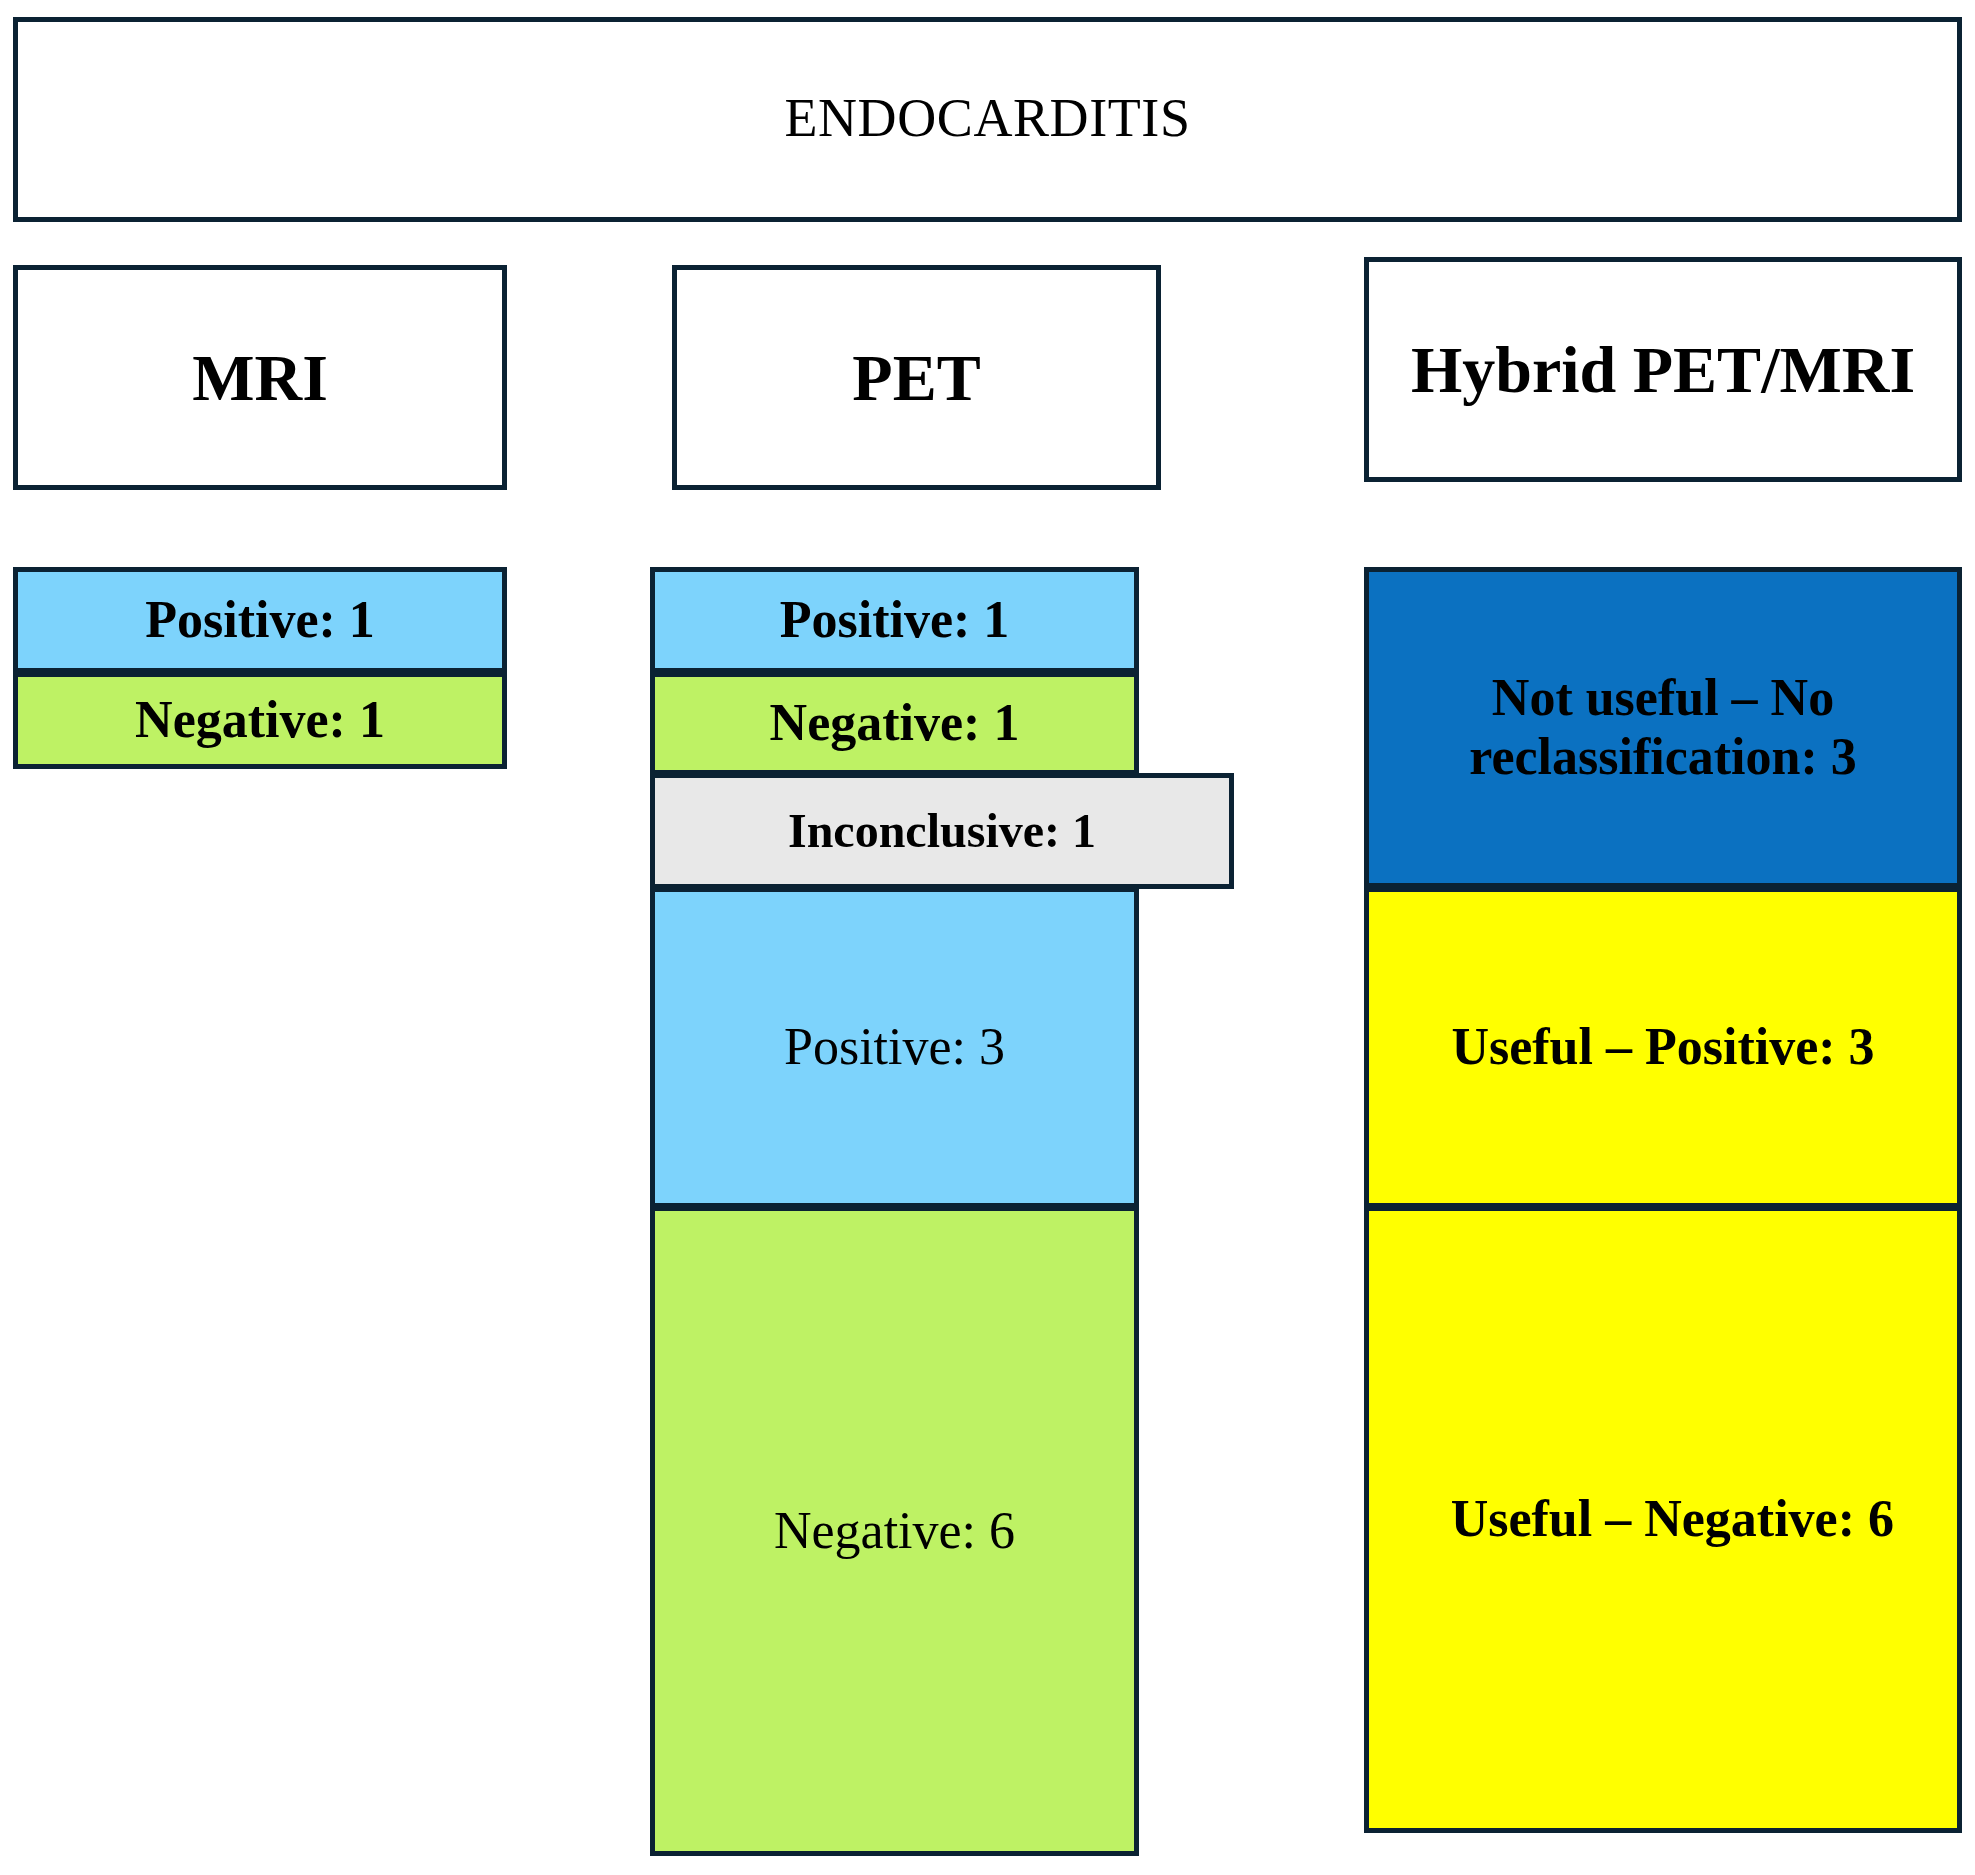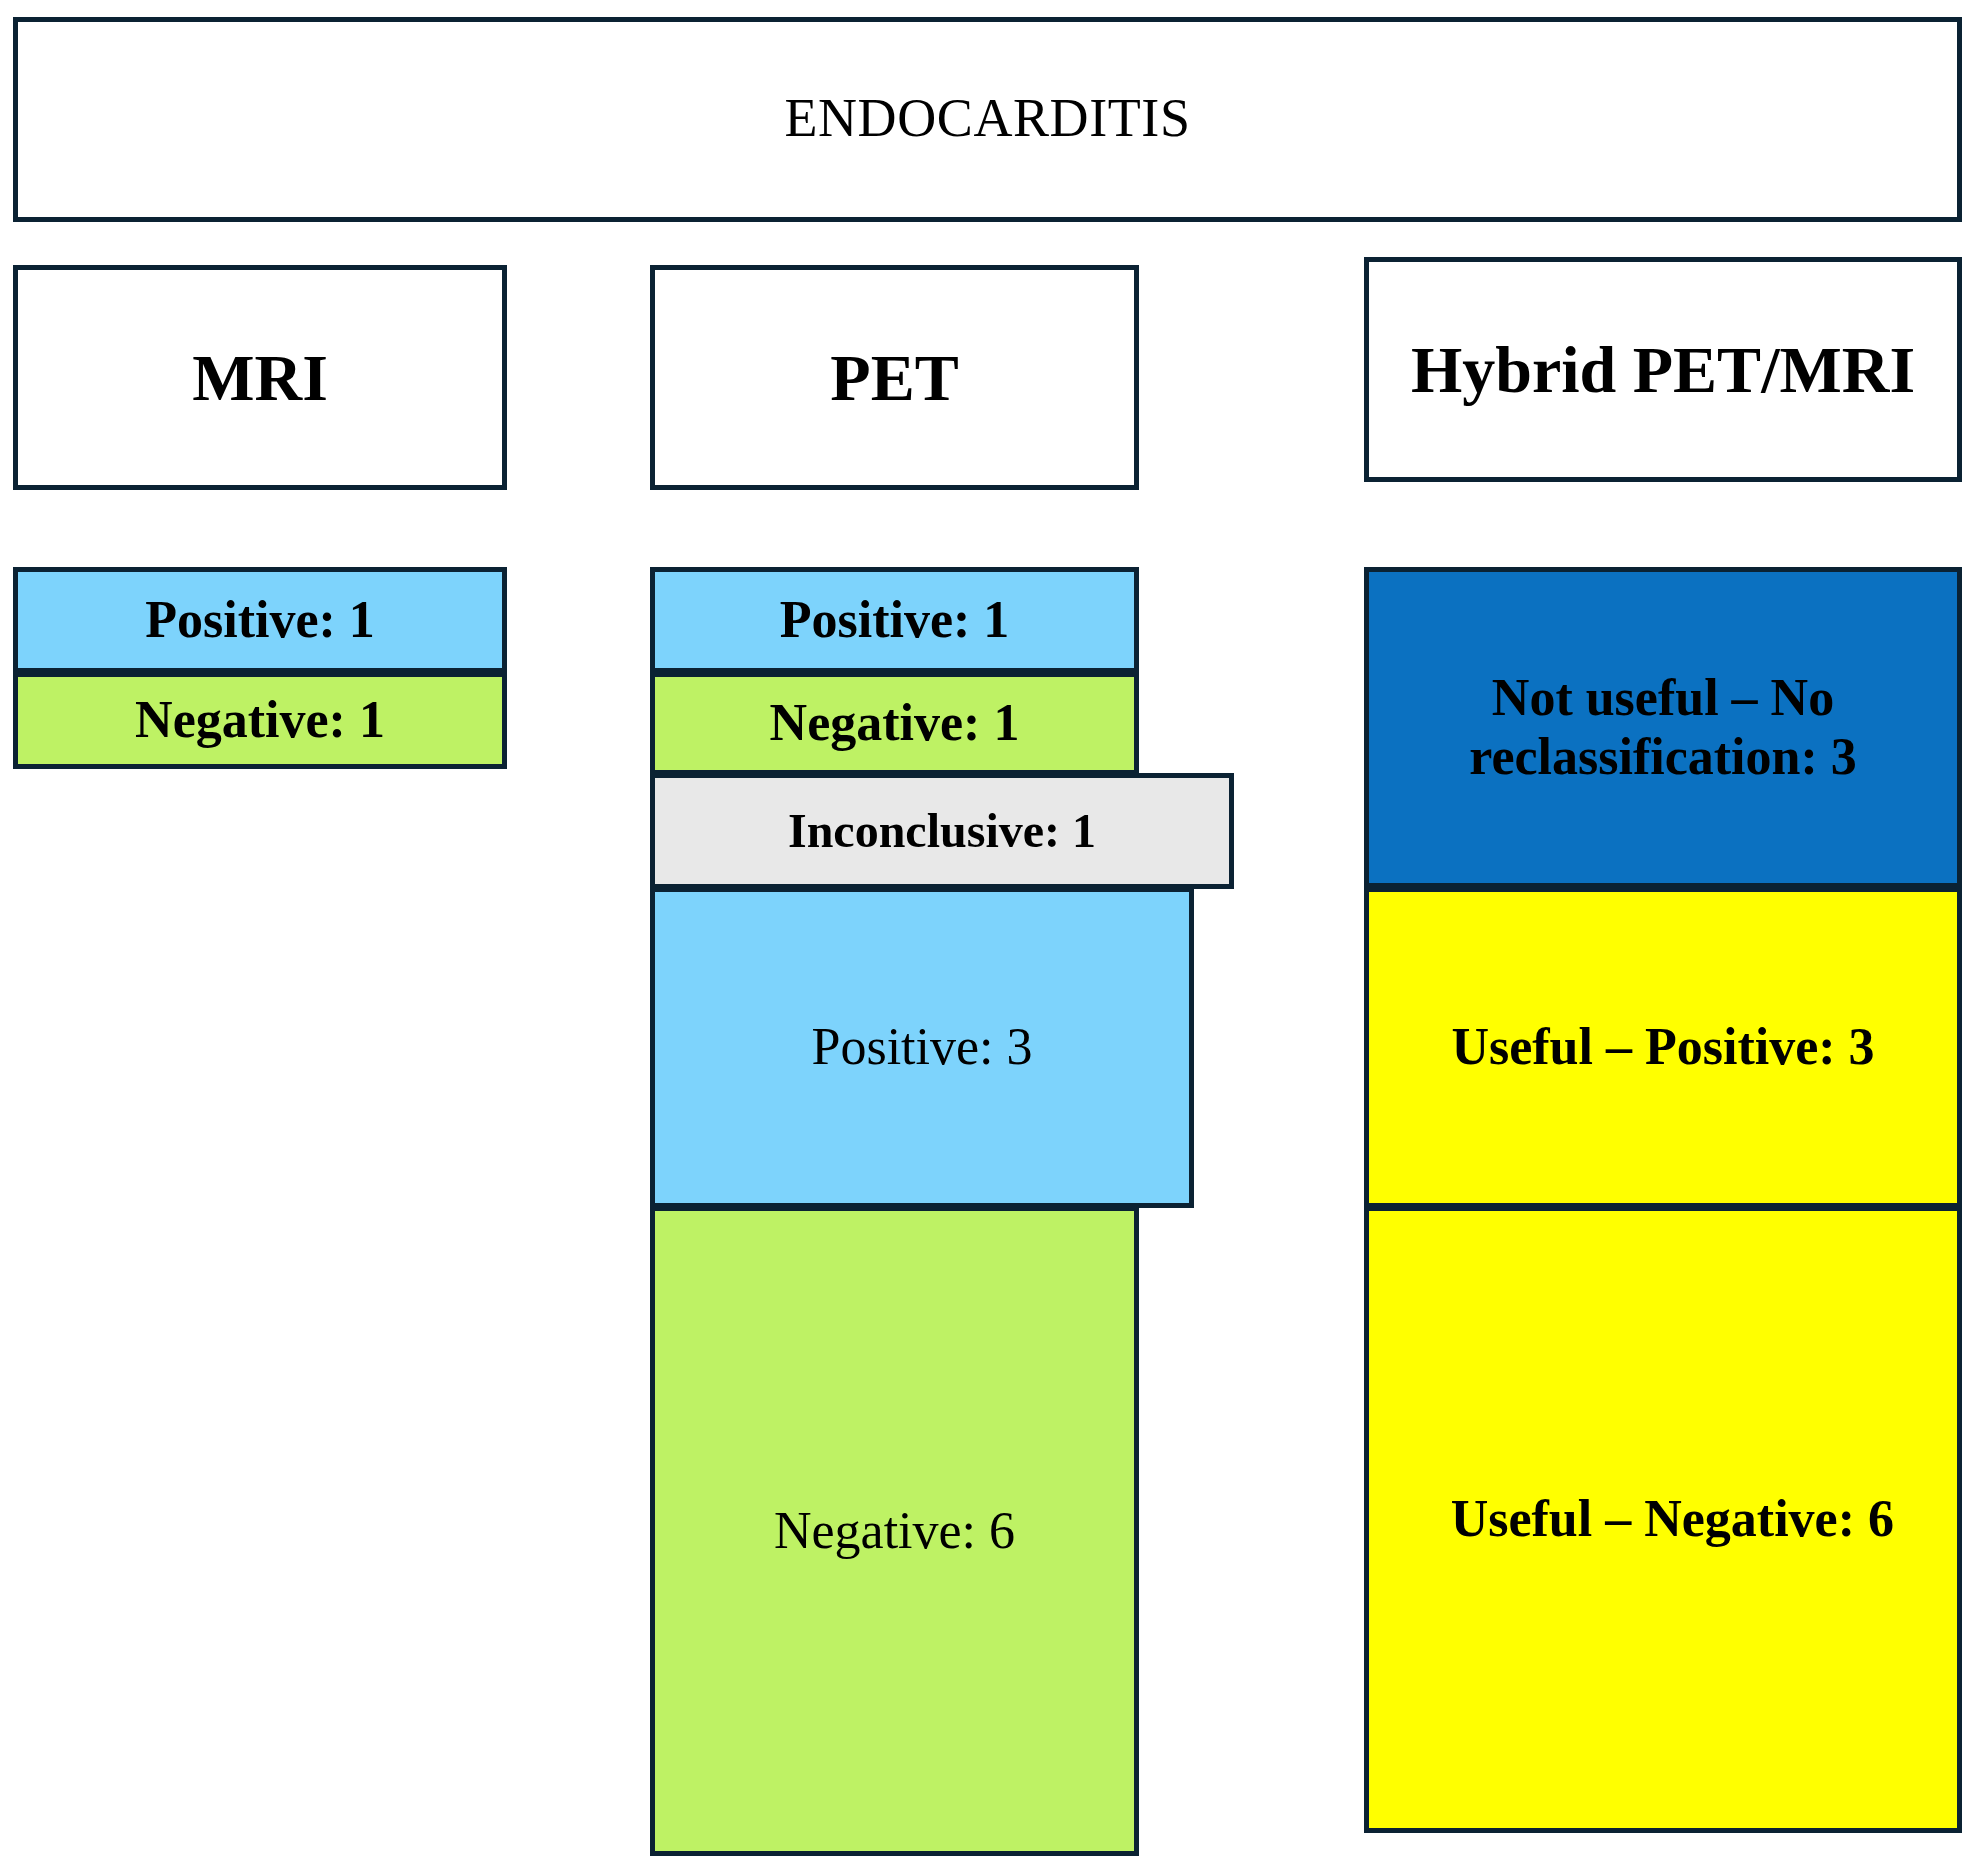--- a/index.html
+++ b/index.html
@@ -44,21 +44,21 @@
     font-size: 54px;
     letter-spacing: 0.6px;
   }
 
   
   .header-box .label {
     font-weight: bold;
     font-size: 66px;
   }
   #header-mri  { left: 13px;   top: 265px; width: 494px;  height: 225px; }
-  #header-pet  { left: 650px; top: 265px; width: 489px;  height: 225px; }
+  #header-pet  { left: 672px; top: 265px; width: 489px;  height: 225px; }
   #header-hyb  { left: 1364px; top: 257px; width: 598px; height: 225px; }
 
   
   .block {
     position: absolute;
     box-sizing: border-box;
     border: 5.3px solid #0b2233;
     display: flex;
     align-items: center;
     justify-content: center;
@@ -82,21 +82,21 @@
 
   
   #mri-positive     { left: 13px; top: 567px;  width: 494px; height: 106px; }
   #mri-negative     { left: 13px; top: 672px; width: 494px; height: 97px; }
   #mri-inconclusive { left: 13px; top: 766px; width: 494px; height: 1092px; }
 
   
   #pet-positive1    { left: 650px; top: 567px;  width: 489px; height: 106px; }
   #pet-negative1    { left: 650px; top: 672px; width: 489px; height: 103px; }
   #pet-inconclusive { left: 650px; top: 773px; width: 584px; height: 116px; }
-  #pet-positive3    { left: 650px; top: 887px; width: 544px; height: 321px; }
+  #pet-positive3    { left: 650px; top: 887px; width: 489px; height: 321px; }
   #pet-negative6    { left: 650px; top: 1206px; width: 489px; height: 650px; }
 
   
   #hyb-notuseful    { left: 1364px; top: 567px;  width: 598px; height: 321px; }
   #hyb-usefulpos    { left: 1364px; top: 887px; width: 598px; height: 321px; }
   #hyb-usefulneg    { left: 1364px; top: 1206px; width: 598px; height: 627px; padding-left: 27px; }
 </style>
 </head>
 <body>
 

